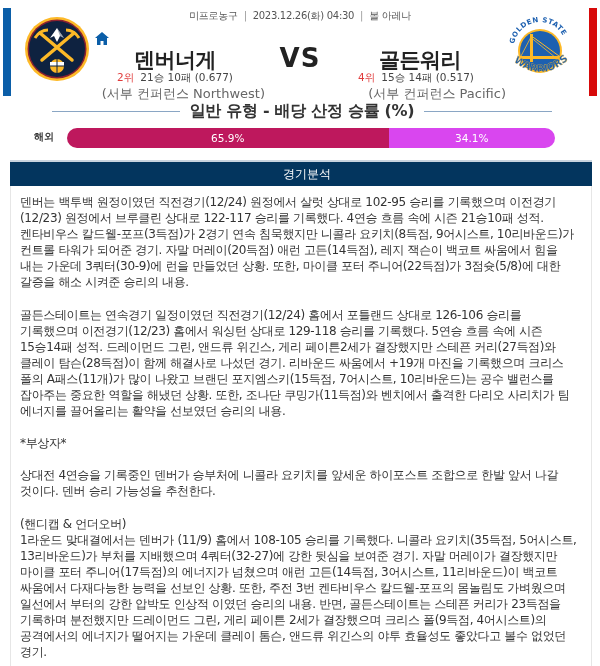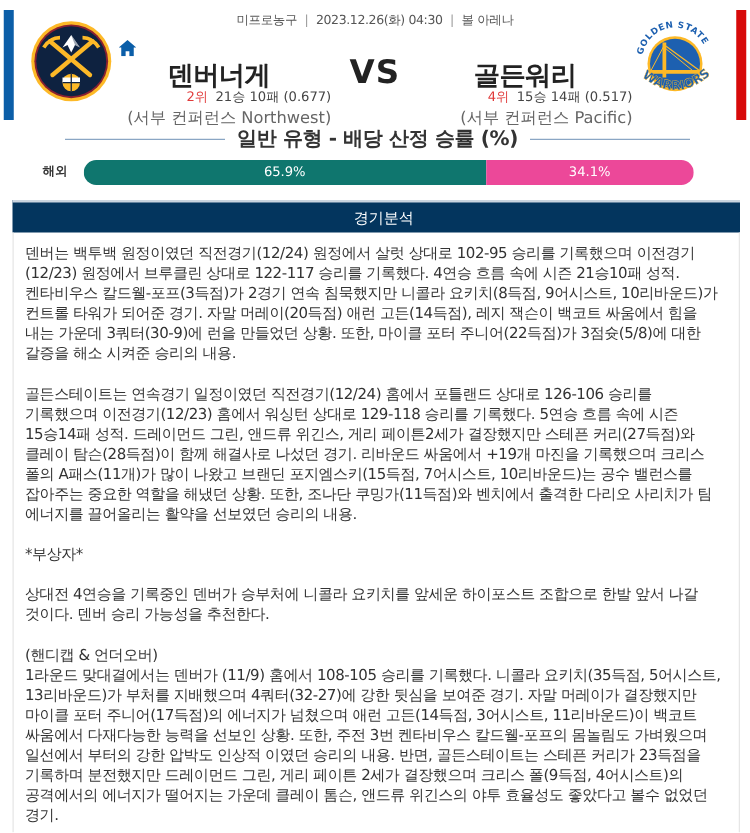--- a/index.html
+++ b/index.html
@@ -17,21 +17,21 @@
     .logo-away { left: 504px; top: 14px; width: 72px; height: 74px; }
 
     .home-icon { position: absolute; left: 95px; top: 30px; width: 14px; height: 13px; }
 
     .team-name { position: absolute; top: 46px; font-size: 21px; font-weight: bold; color: #222; text-align: center; width: 180px; letter-spacing: -0.5px; }
     .team-name.home { left: 85px; }
     .team-name.away { left: 330px; }
 
     .vs { position: absolute; left: 250px; top: 43px; width: 100px; text-align: center; font-size: 26px; color: #222; font-weight: bold; letter-spacing: 1px; }
 
-    .record { position: absolute; top: 71px; font-size: 10.5px; color: #444; text-align: right; width: 180px; }
+    .record { position: absolute; top: 71px; font-size: 10.5px; color: #444; text-align: center; width: 180px; }
     .record.home { left: 85px; }
     .record.away { left: 326px; }
     .record .rank { color: #e03a3a; margin-right: 6px; }
 
     .conf { position: absolute; top: 85px; font-size: 13px; color: #666; text-align: right; width: 180px; }
     .conf.home { left: 85px; }
     .conf.away { left: 326px; }
 
     .odds-title-row { position: absolute; top: 104px; left: 52px; width: 500px; height: 14px; display: flex; align-items: center; }
     .odds-title-row .line { flex: 1; height: 1px; background: #8aa6c4; }
@@ -116,24 +116,24 @@
 <div class="conf away">(서부 컨퍼런스 Pacific)</div>
 
 <div class="odds-title-row">
   <div class="line"></div>
   <div class="title">일반 유형 - 배당 산정 승률 (%)</div>
   <div class="line"></div>
 </div>
 
 <div class="odds-label">해외</div>
 <div class="odds-bar">
-  <div class="seg home" id="seg-home" style="width: 65.9%; background: #0f766e;">
+  <div class="seg home" id="seg-home" style="width: 65.9%; background: #be185d;">
       <span>65.9%</span>
     </div>
-  <div class="seg away" id="seg-away" style="width: 34.1%; background: #ec4899;">
+  <div class="seg away" id="seg-away" style="width: 34.1%; background: #d946ef;">
       <span>34.1%</span>
     </div>
 </div>
 
 <div class="analysis-header">경기분석</div>
 
 <div class="analysis-body">
   <p>덴버는 백투백 원정이였던 직전경기(12/24) 원정에서 살럿 상대로 102-95 승리를 기록했으며 이전경기(12/23) 원정에서 브루클린 상대로 122-117 승리를 기록했다. 4연승 흐름 속에 시즌 21승10패 성적. 켄타비우스 칼드웰-포프(3득점)가 2경기 연속 침묵했지만 니콜라 요키치(8득점, 9어시스트, 10리바운드)가 컨트롤 타워가 되어준 경기. 자말 머레이(20득점) 애런 고든(14득점), 레지 잭슨이 백코트 싸움에서 힘을 내는 가운데 3쿼터(30-9)에 런을 만들었던 상황. 또한, 마이클 포터 주니어(22득점)가 3점슛(5/8)에 대한 갈증을 해소 시켜준 승리의 내용.</p>
   <div class="gap"></div>
   <p>골든스테이트는 연속경기 일정이였던 직전경기(12/24) 홈에서 포틀랜드 상대로 126-106 승리를 기록했으며 이전경기(12/23) 홈에서 워싱턴 상대로 129-118 승리를 기록했다. 5연승 흐름 속에 시즌 15승14패 성적. 드레이먼드 그린, 앤드류 위긴스, 게리 페이튼2세가 결장했지만 스테픈 커리(27득점)와 클레이 탐슨(28득점)이 함께 해결사로 나섰던 경기. 리바운드 싸움에서 +19개 마진을 기록했으며 크리스 폴의 A패스(11개)가 많이 나왔고 브랜딘 포지엠스키(15득점, 7어시스트, 10리바운드)는 공수 밸런스를 잡아주는 중요한 역할을 해냈던 상황. 또한, 조나단 쿠밍가(11득점)와 벤치에서 출격한 다리오 사리치가 팀 에너지를 끌어올리는 활약을 선보였던 승리의 내용.</p>

